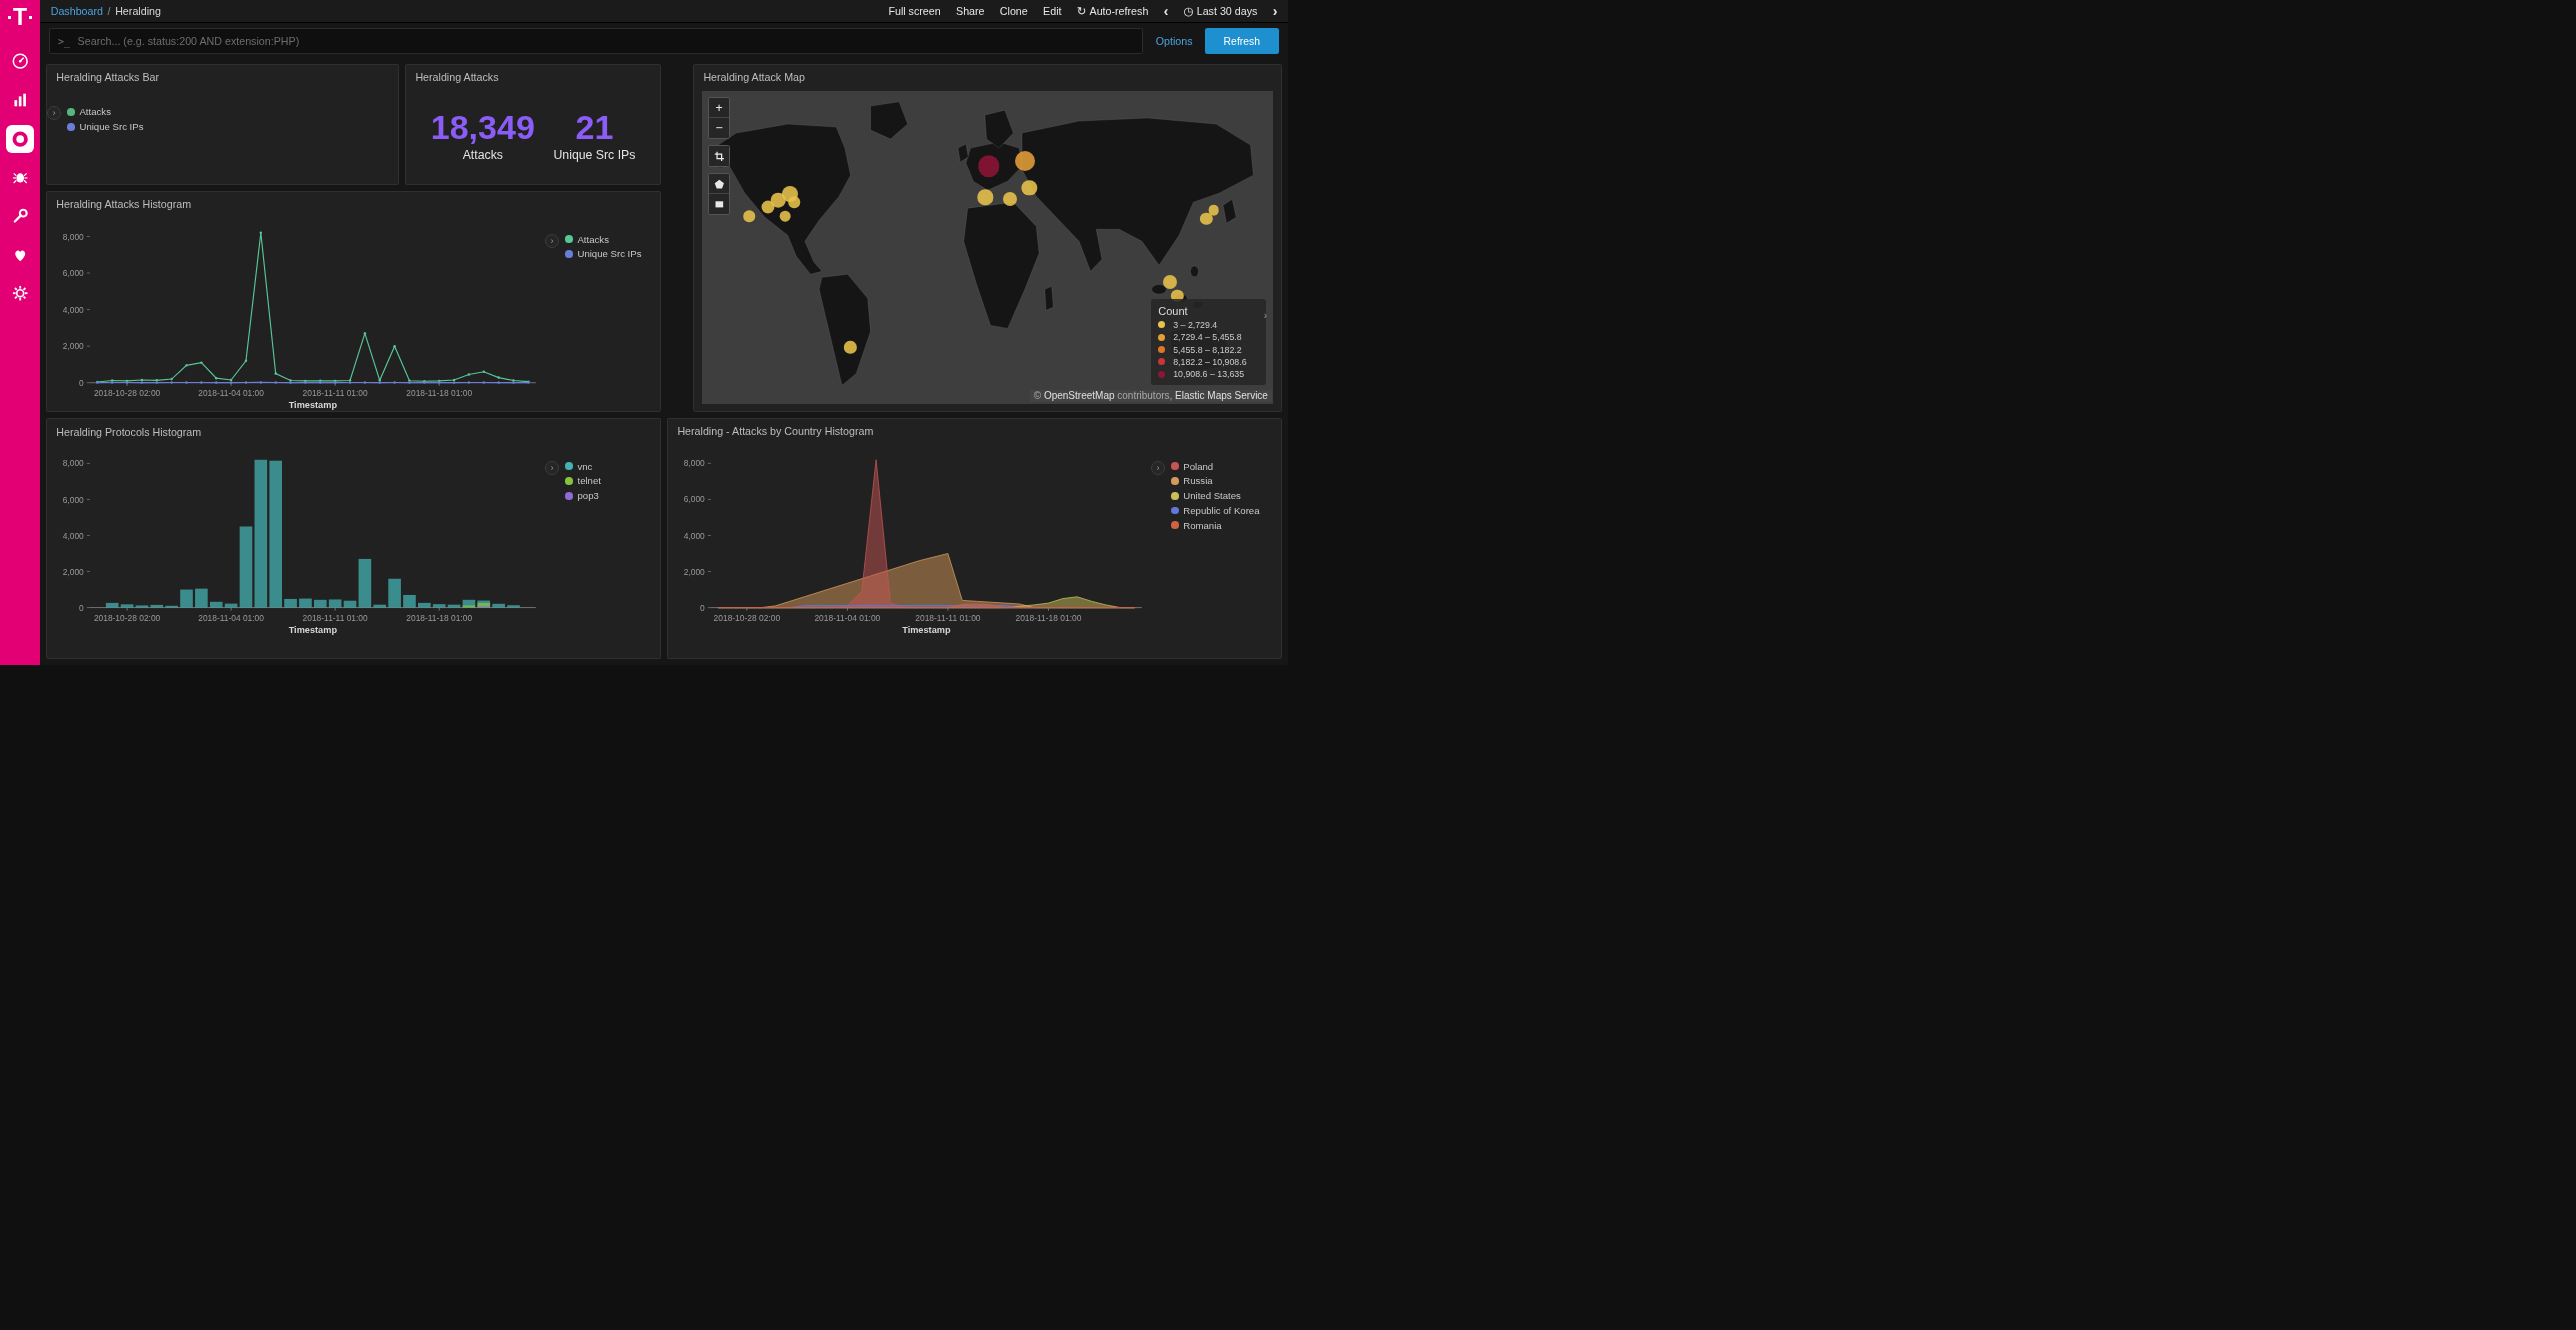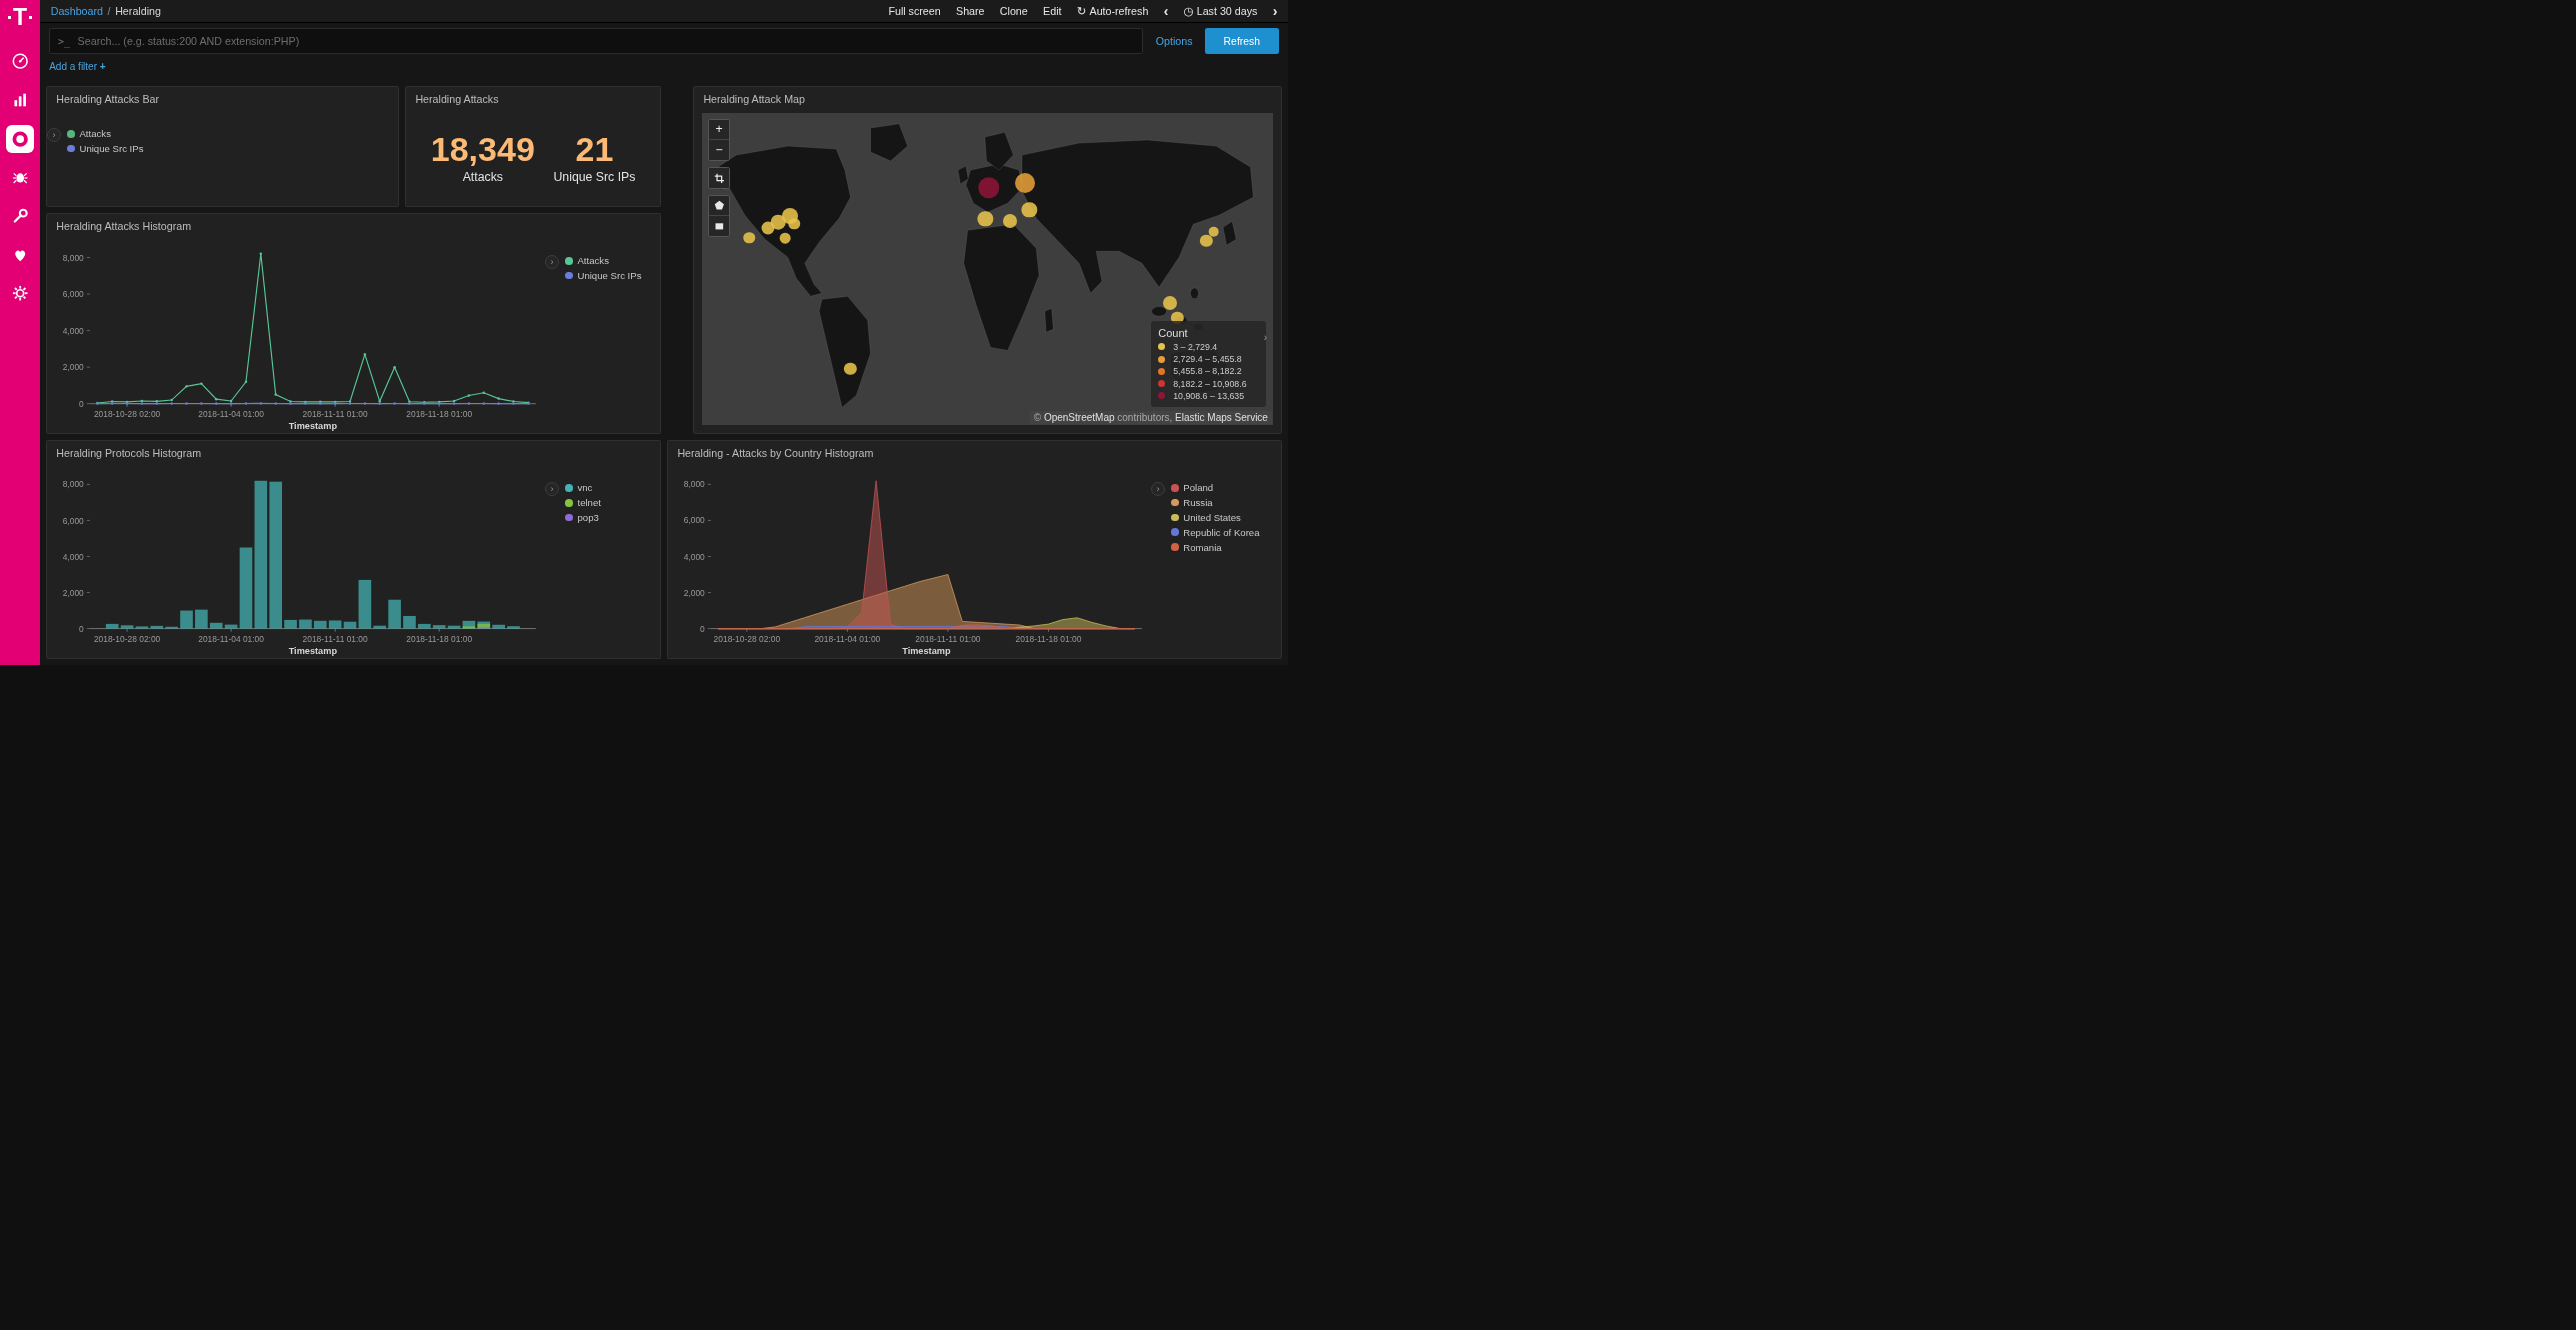--- a/index.html
+++ b/index.html
@@ -86,21 +86,21 @@
     width:14px; height:14px; border-radius:50%; background:#262626; border:0.8px solid #3d3d3d;
     color:#999; font-size:9.2px; line-height:12.3px; text-align:center; cursor:pointer; flex:0 0 14px;
   }
   .leg-list { display:flex; flex-direction:column; gap:3.8px; }
   .leg-item { display:flex; align-items:center; gap:4.6px; font-size:9.6px; color:#c8c8c8; cursor:pointer; }
   .leg-item .dot { width:7.7px; height:7.7px; border-radius:50%; flex:0 0 7.7px; }
 
   
   .metric-row { flex:1; display:flex; align-items:center; justify-content:space-around; padding:0 15.3px; }
   .metric-block { text-align:center; }
-  .metric-value { font-size:34px; font-weight:700; color:#fdba74; line-height:1.1; }
+  .metric-value { font-size:34px; font-weight:700; color:#8b5cf6; line-height:1.1; }
   .metric-label { font-size:12.3px; color:#e3e3e3; margin-top:1.5px; }
 
   
   .map-body { flex:1; position:relative; margin:4.6px 7.7px 7.7px 7.7px; background:#3e3e3e; overflow:hidden; }
   .map-body svg.world { position:absolute; inset:0; width:100%; height:100%; }
   .map-marker { position:absolute; border-radius:50%; transform:translate(-50%,-50%); opacity:.88; }
   .map-controls { position:absolute; top:6.1px; left:6.1px; display:flex; flex-direction:column; gap:6.1px; z-index:3; }
   .ctrl-group { display:flex; flex-direction:column; border:0.8px solid #555; border-radius:2.3px; overflow:hidden; }
   .ctrl-btn {
     width:20px; height:20px; background:#262626; color:#eee; border:none; border-bottom:0.8px solid #444;
@@ -216,25 +216,20 @@
 
     <div class="search-row">
       <div class="search-box">
         <span class="prompt">&gt;_</span>
         <input type="text" placeholder="Search... (e.g. status:200 AND extension:PHP)" style="">
       </div>
       <span class="options-link">Options</span>
       <button class="refresh-btn">Refresh</button>
     </div>
 
-    <div class="filter-row">
-      <span class="add-filter">
-        <span>Add a filter</span> <b>+</b>
-      </span>
-    </div>
 
     <div class="dash">
 
       <div class="col col-left">
         <div class="row">
 
           <div class="panel p-bar">
             <div class="panel-title">Heralding Attacks Bar</div>
             <div class="chart-row">
               <div class="legend-col w150">

